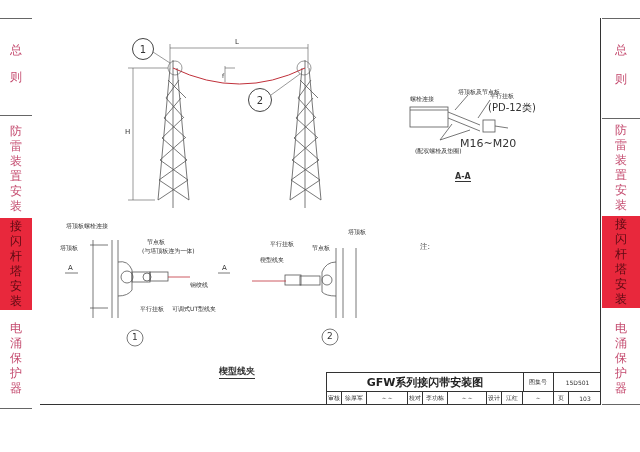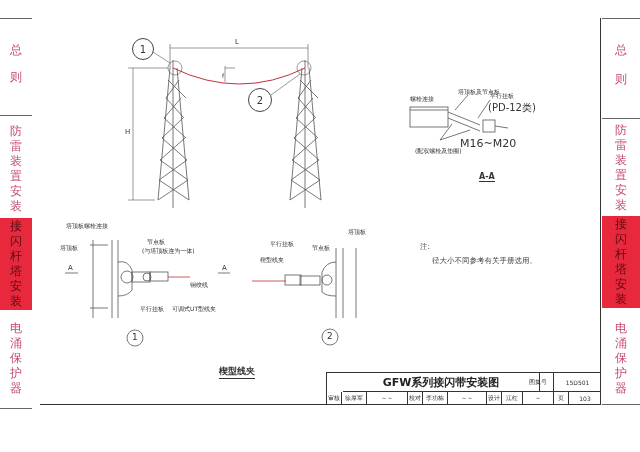--- a/index.html
+++ b/index.html
@@ -10,21 +10,21 @@
   .sec{position:absolute;left:0;width:100%;display:flex;flex-direction:column;align-items:center;justify-content:center;}
   .sec span{display:block;font-size:12px;line-height:15px;color:#c44a6e;writing-mode:horizontal-tb;}
   .sec.active{background:#e8283c;}
   .sec.active span{color:#5a0a12;}
   .hr{position:absolute;left:0;width:100%;height:1px;background:#666;}
   .frame{position:absolute;left:40px;top:18px;width:560px;height:386px;border-right:1.5px solid #333;border-bottom:1.5px solid #333;}
   .label{position:absolute;font-size:6px;color:#333;white-space:nowrap;}
   .notes{position:absolute;left:420px;top:240px;font-size:7.5px;line-height:14px;color:#444;}
   .notes .n{color:#8a2a3a;}
   .title-block{position:absolute;left:326px;top:372px;width:274px;height:32px;border:1px solid #333;border-right:none;border-bottom:none;}
-  .tb-title{position:absolute;left:16px;top:0;width:196px;height:18px;border-right:1px solid #333;border-bottom:1px solid #333;font-size:11px;font-weight:bold;display:flex;align-items:center;justify-content:center;color:#222;}
+  .tb-title{position:absolute;left:0;top:0;width:196px;height:18px;border-right:1px solid #333;border-bottom:1px solid #333;font-size:11px;font-weight:bold;display:flex;align-items:center;justify-content:center;color:#222;}
   .tb-cell{position:absolute;font-size:6px;display:flex;align-items:center;justify-content:center;border-right:1px solid #333;color:#333;}
   .circle{position:absolute;border:1px solid #444;border-radius:50%;font-size:10px;display:flex;align-items:center;justify-content:center;color:#333;background:#fff;}
   .caption{position:absolute;font-size:9px;font-weight:bold;color:#333;border-bottom:1px solid #333;}
 </style>
 </head>
 <body>
 
 <div class="tab-col left">
   <div class="hr" style="top:18px;"></div>
   <div class="sec" style="top:32px;height:64px;">
@@ -201,21 +201,21 @@
 <div class="circle" style="left:248px;top:88px;width:22px;height:22px;">
     <span>2</span>
   </div>
 
 <div class="label" style="left:458px;top:88px;">塔顶板及节点板</div>
 <div class="label" style="left:410px;top:95px;">螺栓连接</div>
 <div class="label" style="left:490px;top:92px;">平行挂板</div>
 <div class="label" style="left:488px;top:101px;font-size:10px;">(PD-12类)</div>
 <div class="label" style="left:420px;top:137px;font-size:11px;padding-left:40px;">M16~M20</div>
 <div class="label" style="left:415px;top:147px;">(配双螺栓及垫圈)</div>
-<div class="caption" style="left:455px;top:172px;font-size:8px;margin-left:24px;">A-A</div>
+<div class="caption" style="left:455px;top:172px;font-size:8px;">A-A</div>
 
 <div class="label" style="left:66px;top:222px;">塔顶板螺栓连接</div>
 <div class="label" style="left:60px;top:244px;">塔顶板</div>
 <div class="label" style="left:147px;top:238px;">节点板</div>
 <div class="label" style="left:142px;top:247px;">(与塔顶板连为一体)</div>
 <div class="label" style="left:190px;top:281px;">钢绞线</div>
 <div class="label" style="left:140px;top:305px;">平行挂板</div>
 <div class="label" style="left:172px;top:305px;">可调式UT型线夹</div>
 <div class="label" style="left:68px;top:264px;font-size:7px;">A</div>
 <div class="label" style="left:222px;top:264px;font-size:7px;">A</div>
@@ -224,21 +224,20 @@
 <div class="label" style="left:348px;top:228px;">塔顶板</div>
 <div class="label" style="left:270px;top:240px;">平行挂板</div>
 <div class="label" style="left:312px;top:244px;">节点板</div>
 <div class="label" style="left:260px;top:256px;">楔型线夹</div>
 <div class="label" style="left:327px;top:331px;font-size:9px;">2</div>
 
 <div class="caption" style="left:219px;top:365px;">楔型线夹</div>
 
 <div class="notes">
   <div>注:</div>
-  <div style="padding-left:12px;">径大小不同参考有关手册选用。</div>
 </div>
 
 <div class="title-block">
   <div class="tb-title">GFW系列接闪带安装图</div>
   <div class="tb-cell" style="left:196px;top:0;width:30px;height:18px;border-bottom:1px solid #333;">图集号</div>
   <div class="tb-cell" style="left:227px;top:0;width:47px;height:18px;border-right:none;border-bottom:1px solid #333;">15D501</div>
   <div class="tb-cell" style="left:0;top:19px;width:14px;height:13px;">审核</div>
   <div class="tb-cell" style="left:15px;top:19px;width:24px;height:13px;">徐厚军</div>
   <div class="tb-cell" style="left:40px;top:19px;width:40px;height:13px;font-style:italic;">～～</div>
   <div class="tb-cell" style="left:81px;top:19px;width:14px;height:13px;">校对</div>

